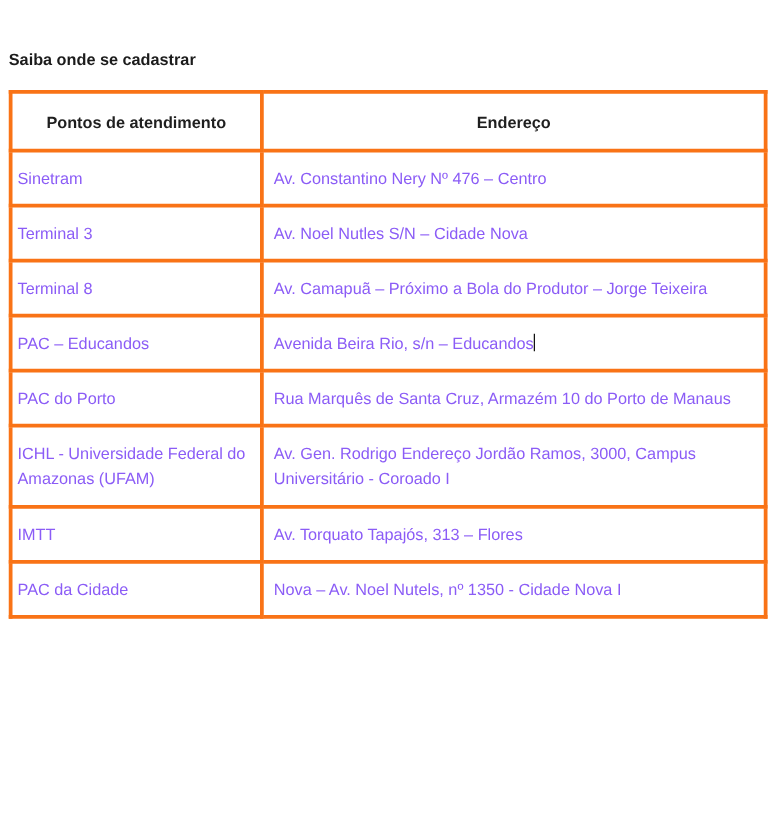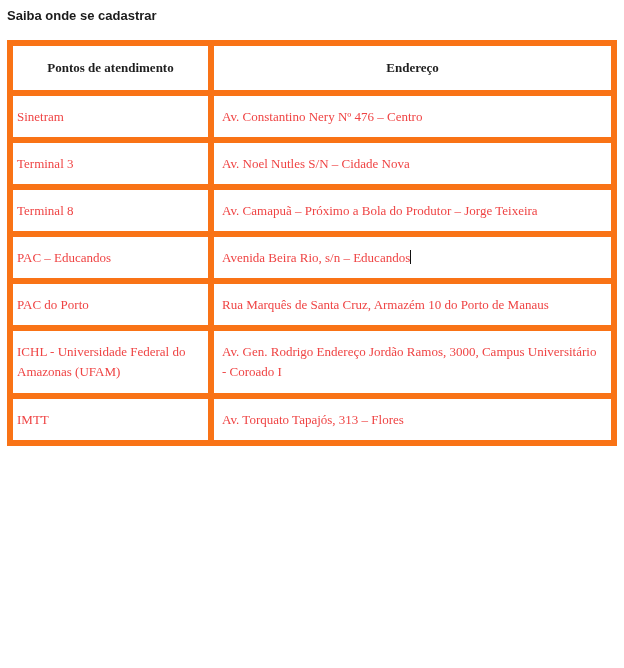--- a/index.html
+++ b/index.html
@@ -8,53 +8,54 @@
     background: #ffffff;
   }
   body {
     width: 624px;
     height: 668px;
     font-family: "Liberation Sans", sans-serif;
     overflow: hidden;
   }
   .doc {
     padding: 8px 7px 16px 7px;
+    margin-top: 32px;
   }
   .doc-title {
     margin: 0 0 17px 0;
     font-size: 13px;
     font-weight: bold;
     color: #1b1b1b;
     line-height: 15px;
   }
   table.registration-table {
     border-collapse: collapse;
     table-layout: fixed;
     width: 604px;
   }
   col.c1 { width: 201px; }
   col.c2 { width: 403px; }
   th, td {
-    border: 6px solid #f97316;
-    font-family: Liberation Serif, serif;
+    border: 3px solid #f97316;
+    font-family: Liberation Sans, sans-serif;
     font-size: 13px;
     background: #ffffff;
   }
   th {
     height: 44px;
     text-align: center;
     vertical-align: middle;
     font-weight: bold;
     color: #1f1f1f;
     padding: 0 4px;
   }
   td {
     height: 41px;
     vertical-align: middle;
-    color: #ef4444;
+    color: #8b5cf6;
     line-height: 20px;
     padding: 0 8px 0 8px;
   }
   td.point { padding-left: 4px; padding-right: 4px; }
   td.address { padding-left: 8px; }
   tr.tall td { height: 62px; }
   .caret {
     display: inline-block;
     width: 1px;
     height: 14px;
@@ -102,16 +103,20 @@
         <td class="address"><span>Rua Marquês de Santa Cruz, Armazém 10 do Porto de Manaus</span></td>
       </tr>
       <tr class="tall">
         <td class="point"><span>ICHL - Universidade Federal do Amazonas (UFAM)</span></td>
         <td class="address"><span>Av. Gen. Rodrigo Endereço Jordão Ramos, 3000, Campus Universitário - Coroado I</span></td>
       </tr>
       <tr>
         <td class="point"><span>IMTT</span></td>
         <td class="address"><span>Av. Torquato Tapajós, 313 – Flores</span></td>
       </tr>
+      <tr>
+        <td class="point"><span>PAC da Cidade</span></td>
+        <td class="address"><span>Nova – Av. Noel Nutels, nº 1350 - Cidade Nova I</span></td>
+      </tr>
     </tbody>
   </table>
 
 </div>
 
 </body></html>

